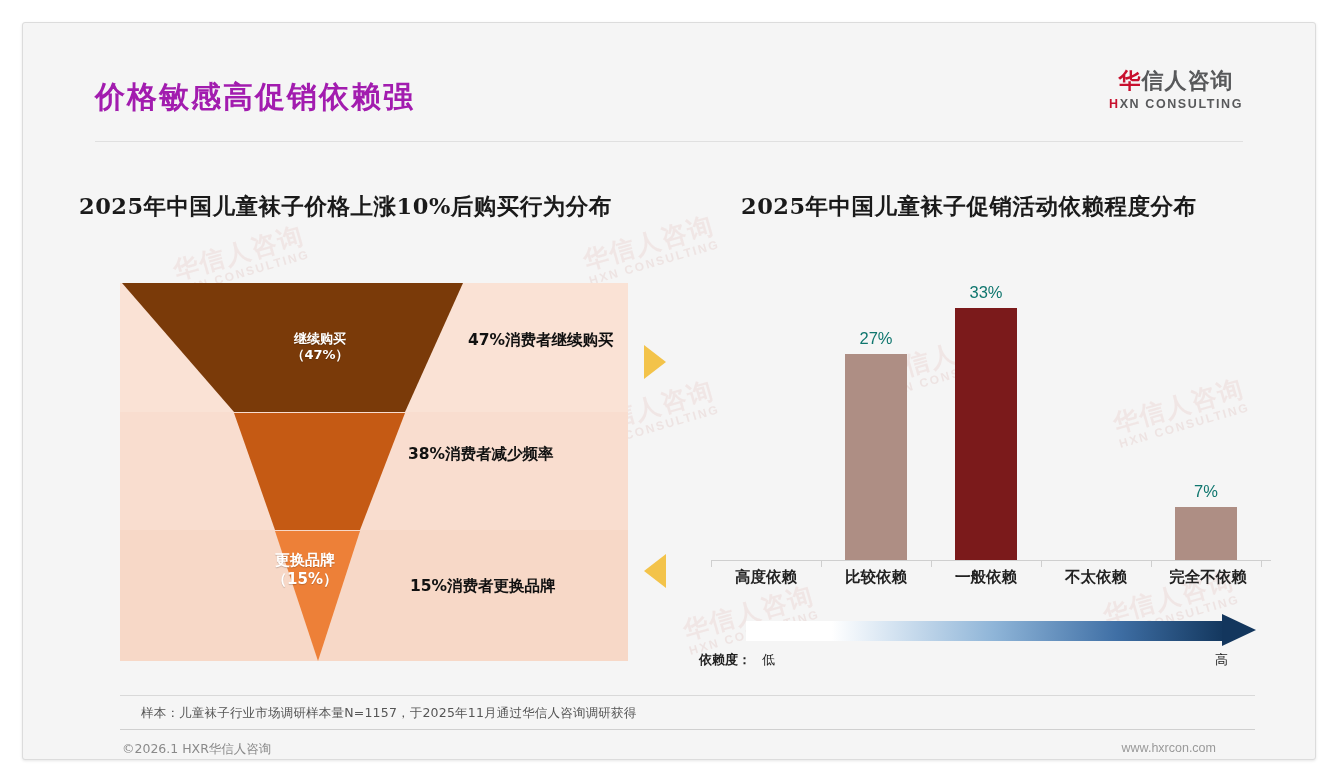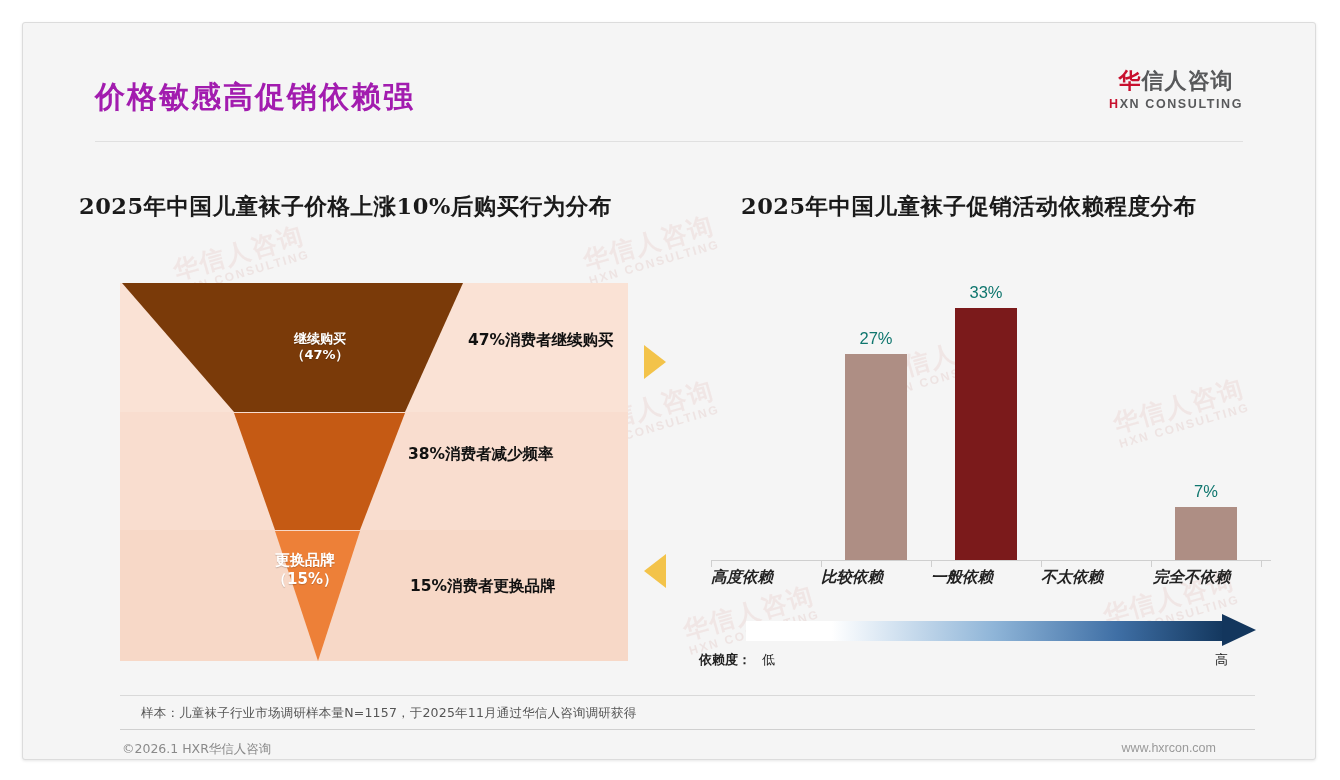--- a/index.html
+++ b/index.html
@@ -86,24 +86,23 @@
     display:flex;flex-direction:column;align-items:center;justify-content:flex-end;
   }
   .bar-val{
     font-size:16.5px;color:#0f766e;margin-bottom:6px;
     font-family:"Liberation Sans","DejaVu Sans",sans-serif;
   }
   .bar-rect{width:62px;background:#ae8e84;}
   .bar-rect.hl{background:#7b1a1b;}
   .xlabels{position:absolute;left:0;bottom:0;width:100%;height:28px;}
   .xlab{
-    position:absolute;width:110px;text-align:left;top:2px;
+    position:absolute;width:110px;text-align:center;top:2px;
     font-size:15.5px;font-weight:700;color:#222;
     font-family:"DejaVu Sans","Liberation Sans",sans-serif;
-    font-style:italic;
   }
 
   
   .scale-wrap{position:absolute;left:723px;top:594px;width:510px;height:26px;}
   .scale-bar{
     position:absolute;left:0;top:4px;width:476px;height:20px;
     background:linear-gradient(to right,#ffffff 0%,#ffffff 18%,#d7e5f2 30%,#8fb5d8 52%,#3f6fa5 78%,#14385f 100%);
   }
   .scale-head{
     position:absolute;left:476px;top:-3px;width:0;height:0;

